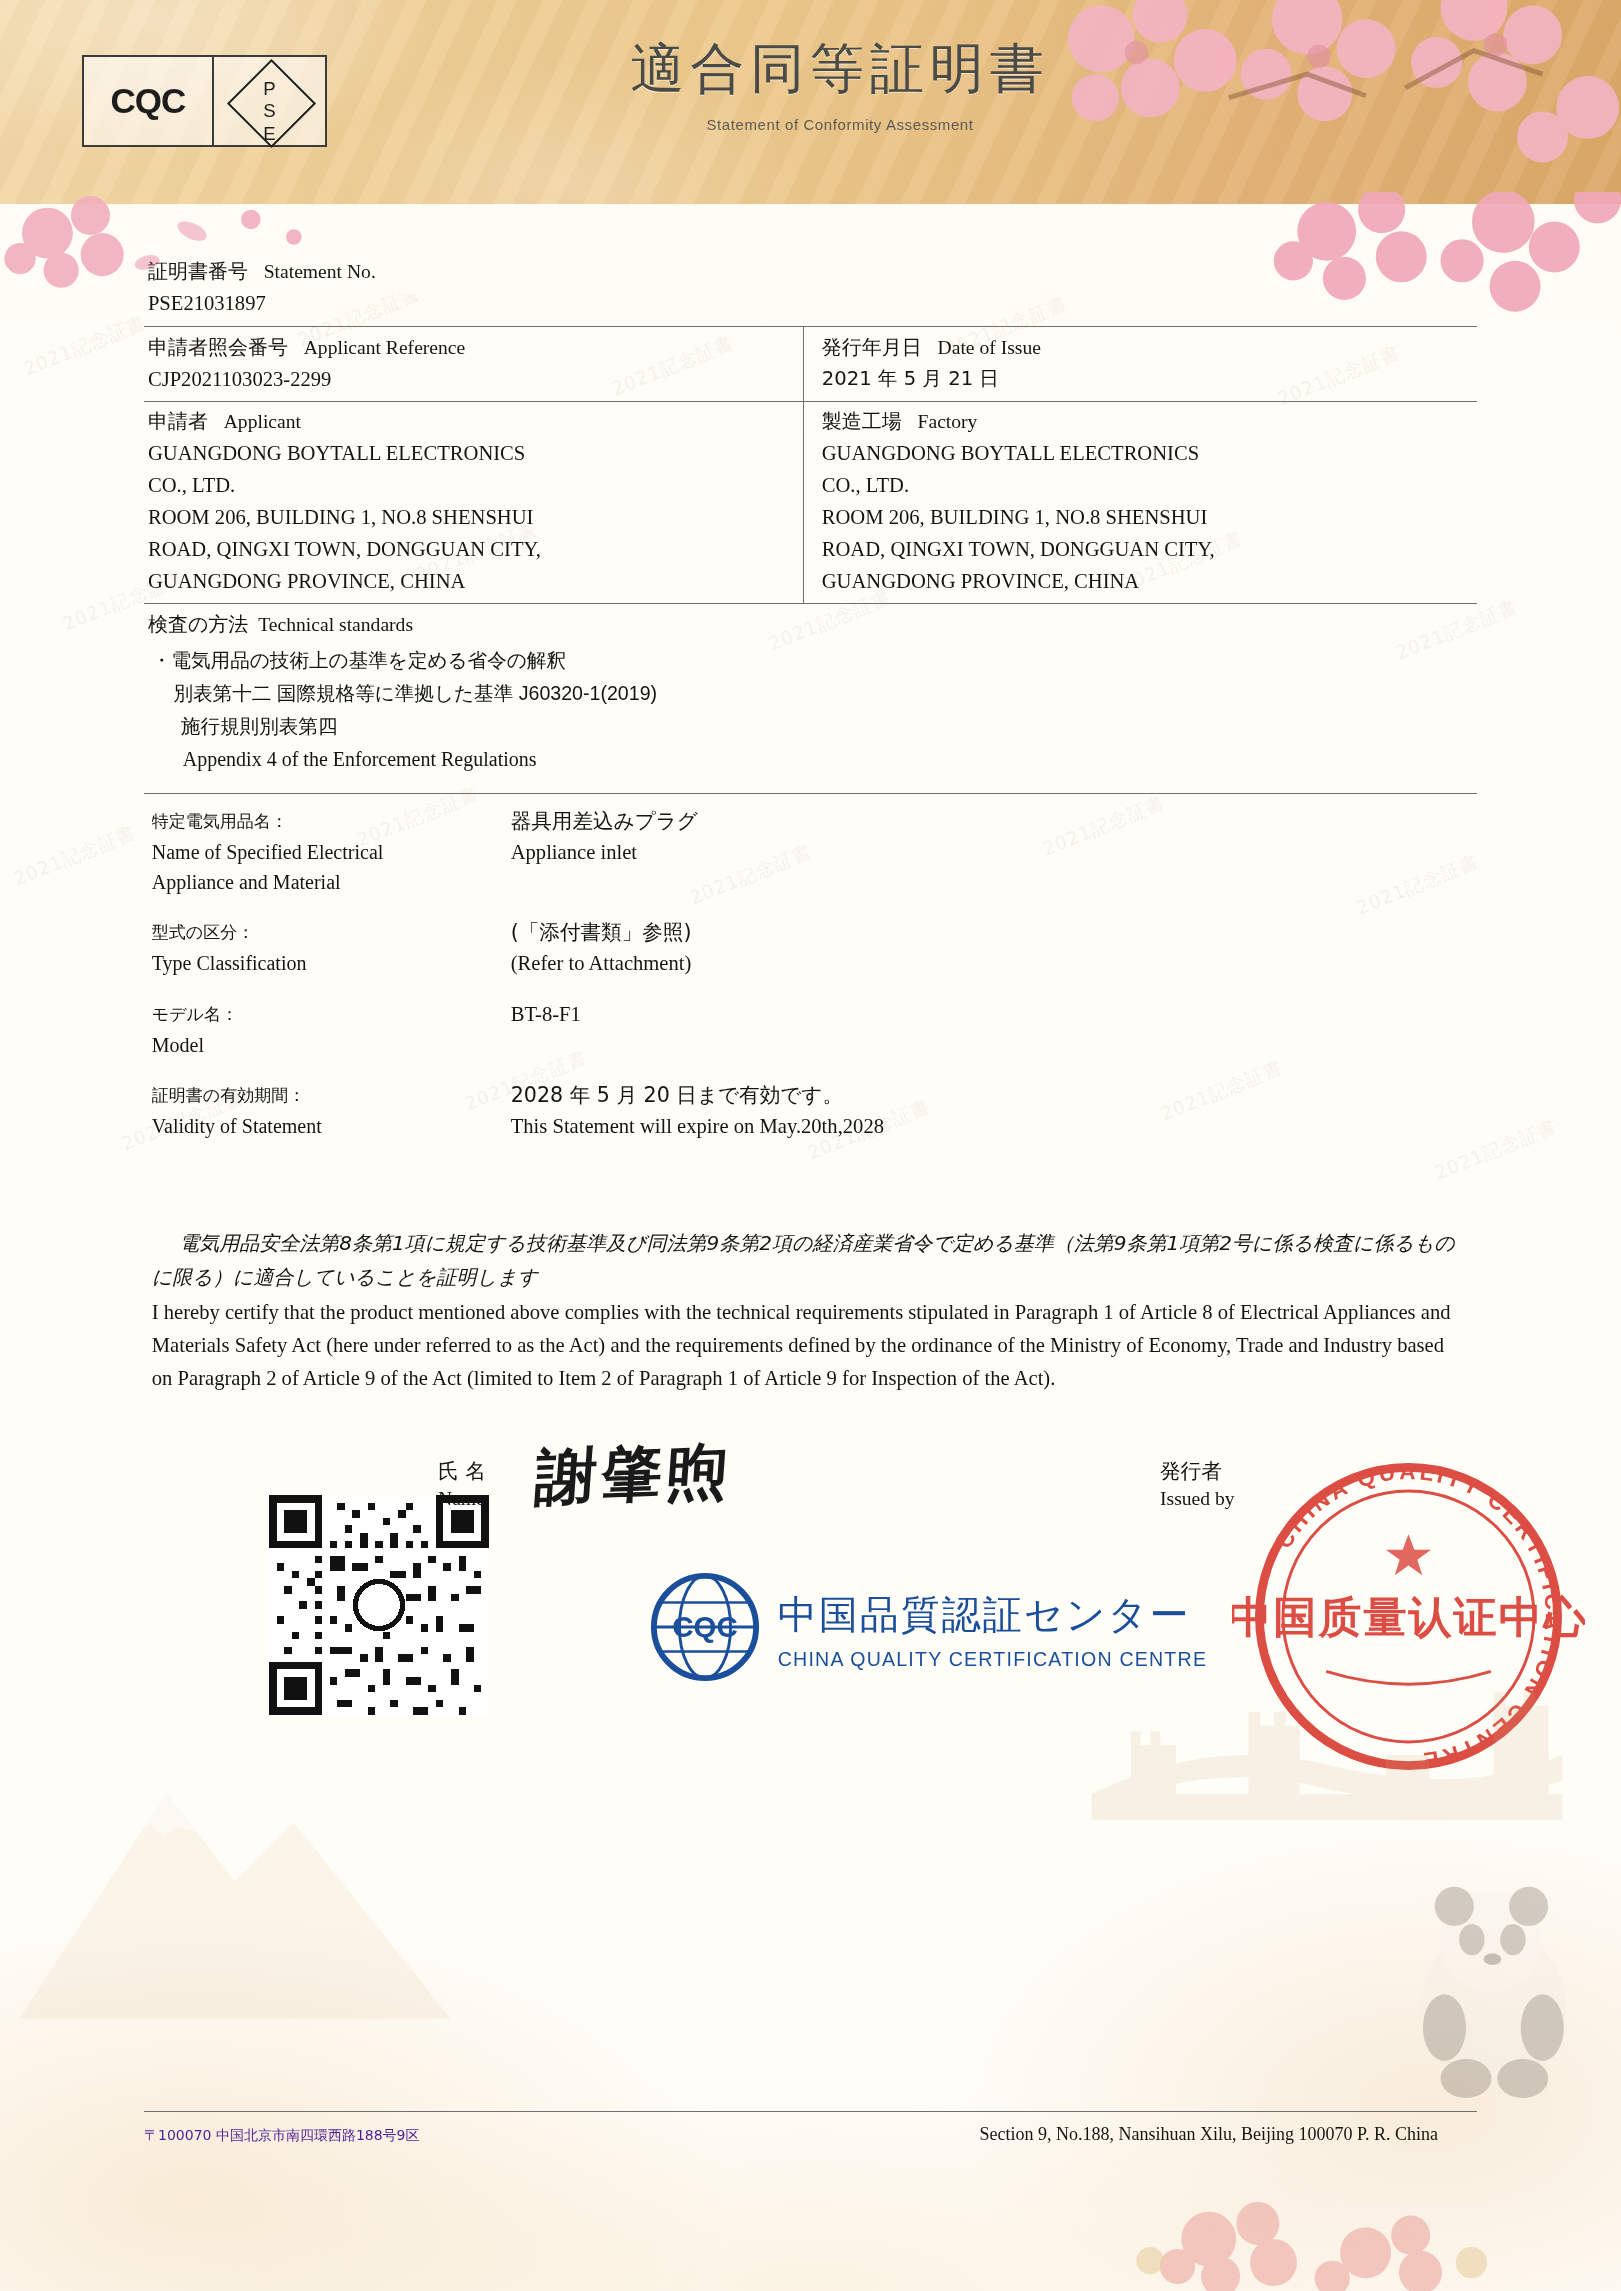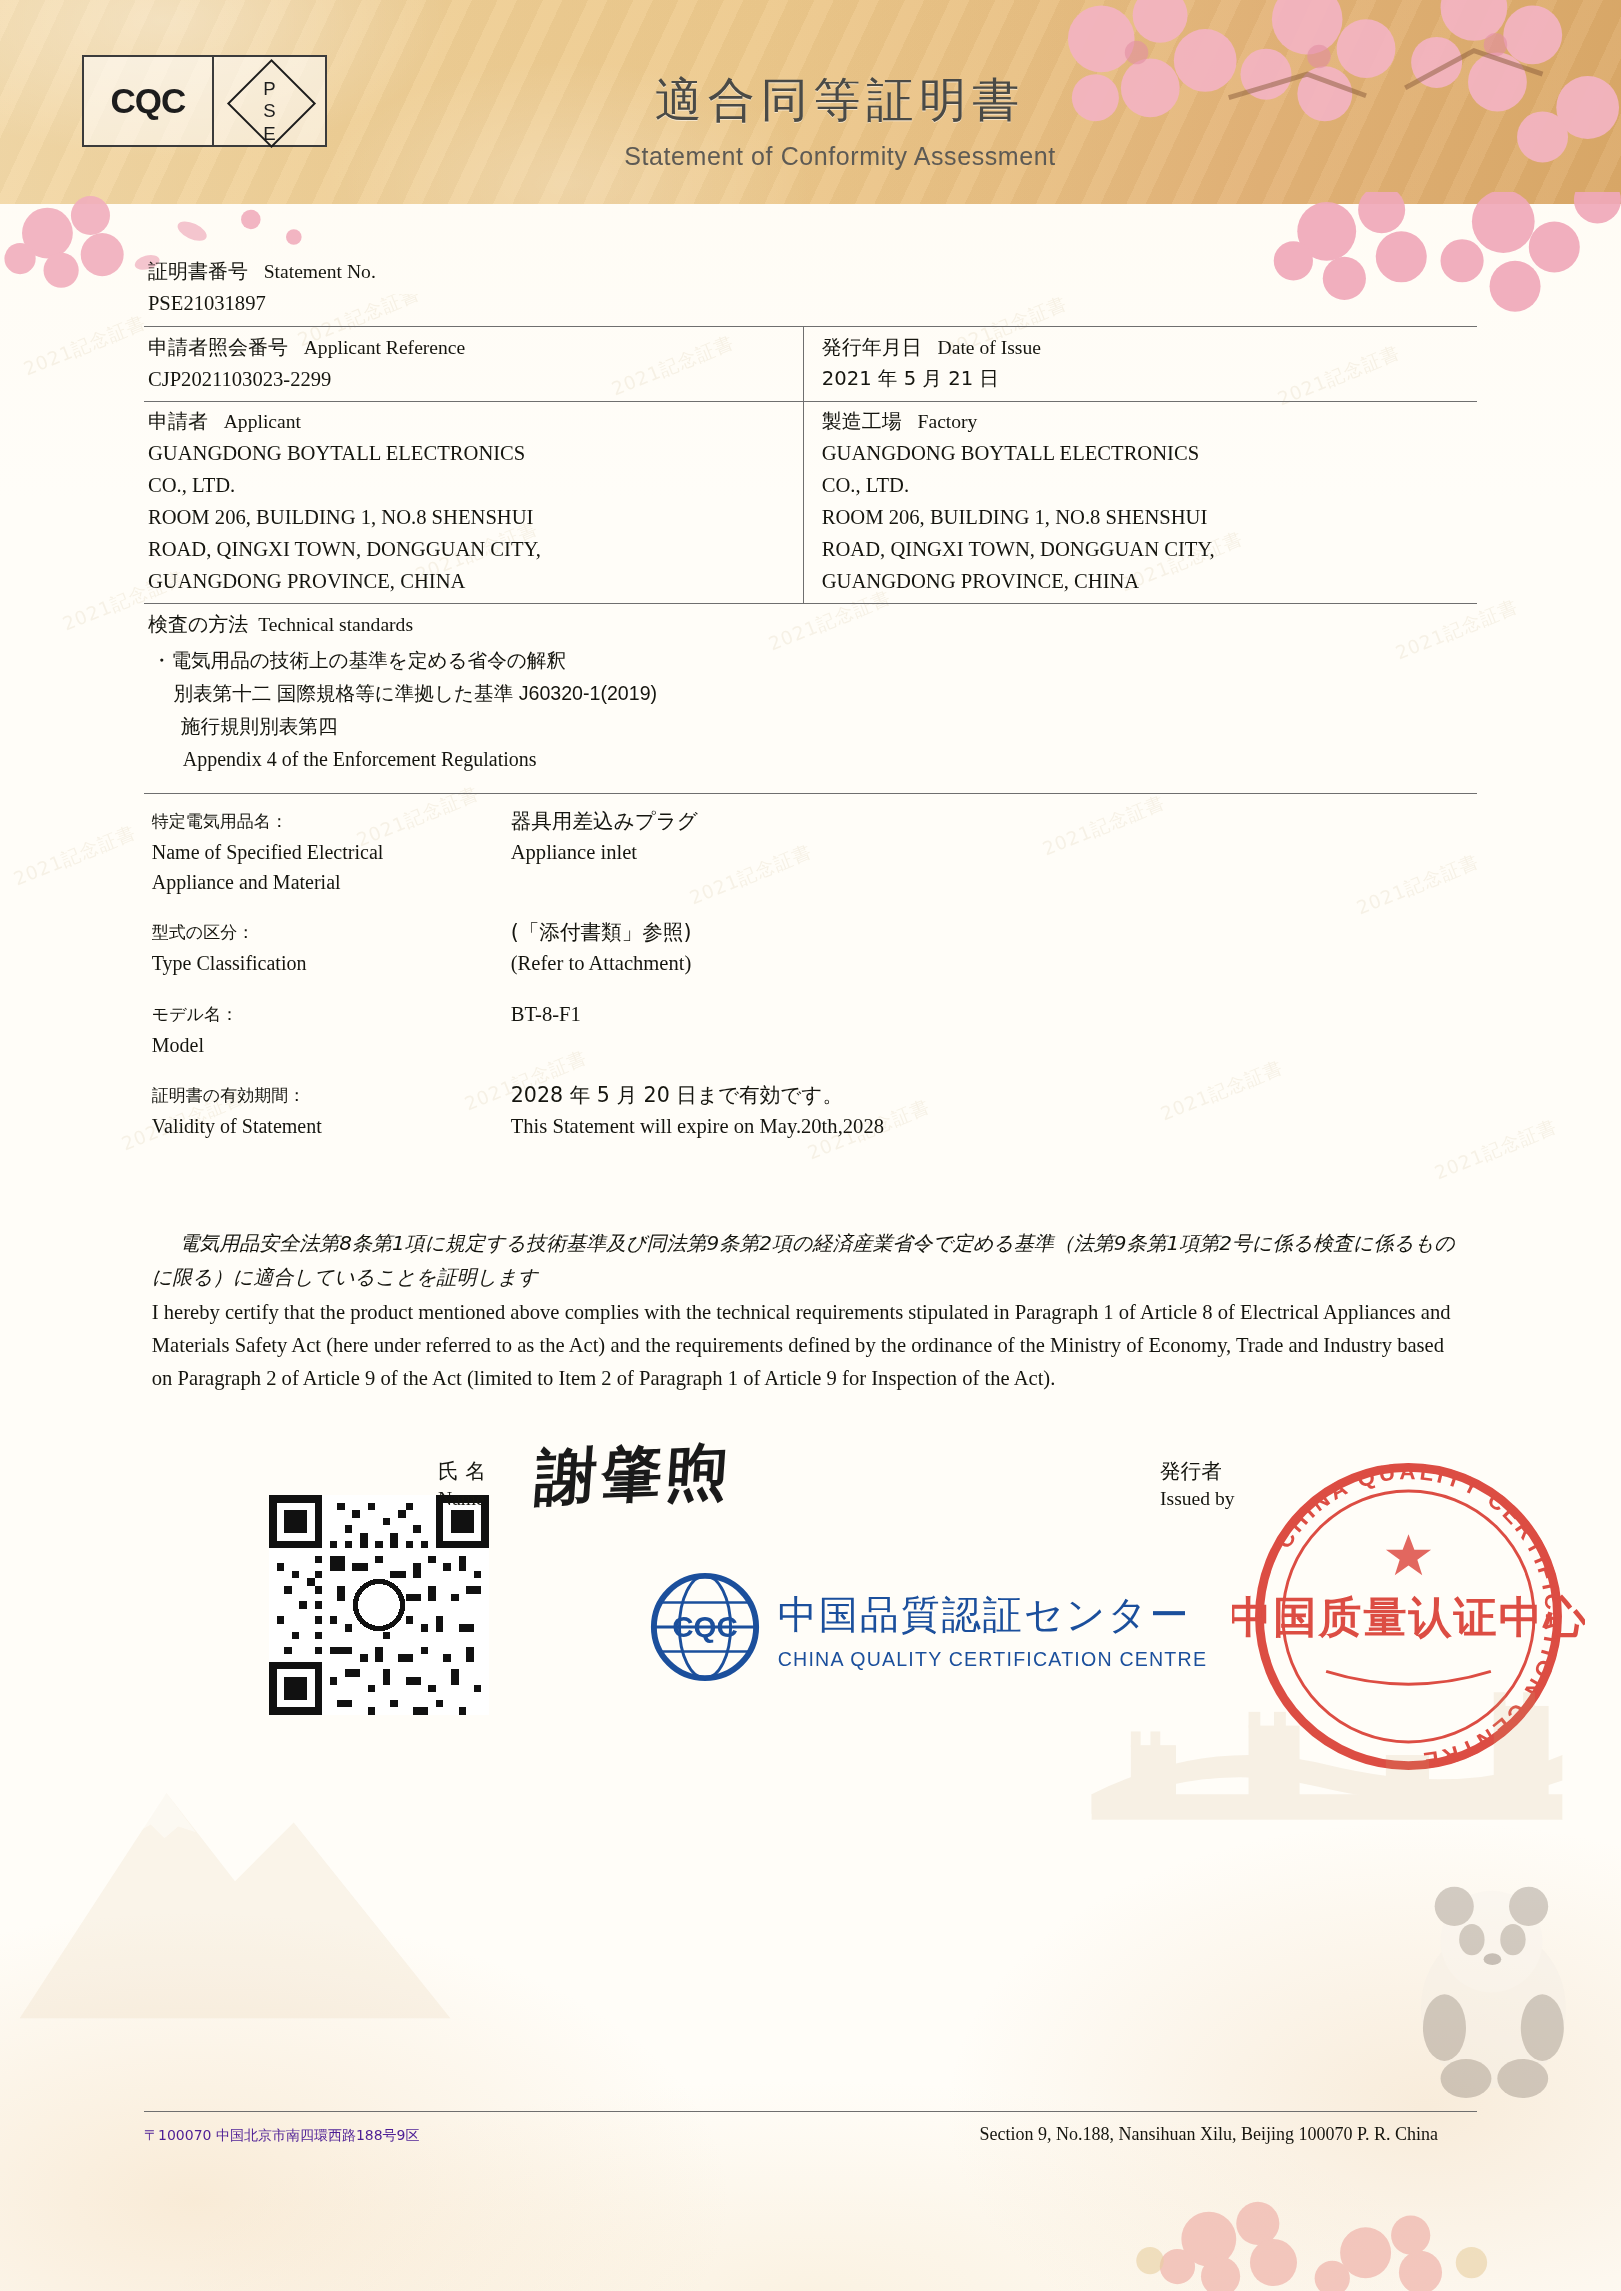--- a/index.html
+++ b/index.html
@@ -63,31 +63,30 @@
       repeating-linear-gradient(115deg, rgba(255,255,255,0.06) 0 17.6px, rgba(0,0,0,0.02) 17.6px 41px);
   }
   .header-title-wrap {
     position: absolute;
     left: 0; right: 0; top: 33px;
     text-align: center;
     padding-left: 59px;
   }
   .header-title-jp {
     font-family: "DejaVu Sans", sans-serif;
-    font-size: 47px;
+    font-size: 54px;
     letter-spacing: 5.9px;
     color: #4a4a46;
     font-weight: 400;
     text-shadow: 0 1px 0 rgba(255,255,255,0.5);
-    margin-top: 36px;
   }
   .header-title-en {
     margin-top: 9.8px;
     font-family: "Liberation Sans", sans-serif;
-    font-size: 25px;
+    font-size: 15px;
     color: #5d5a54;
     letter-spacing: 0.6px;
   }
 
   
   .logo-box {
     position: absolute;
     left: 82px;
     top: 55px;
     display: flex;

